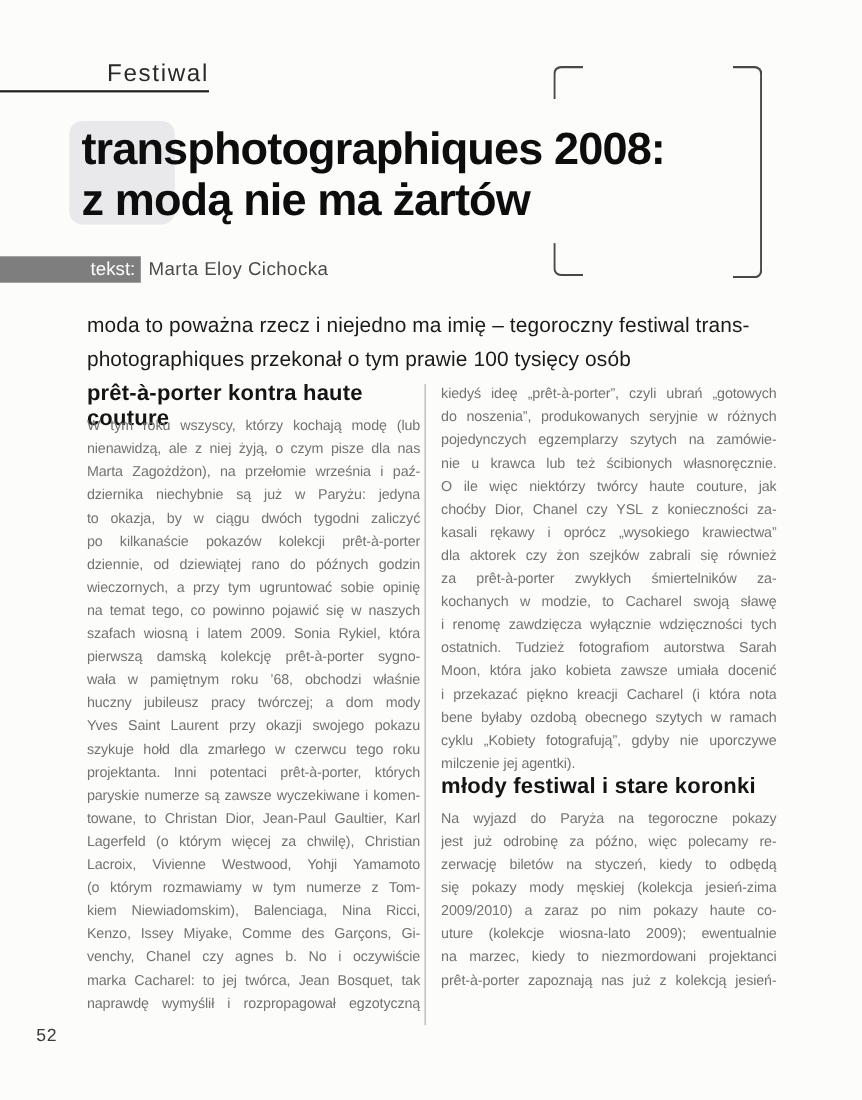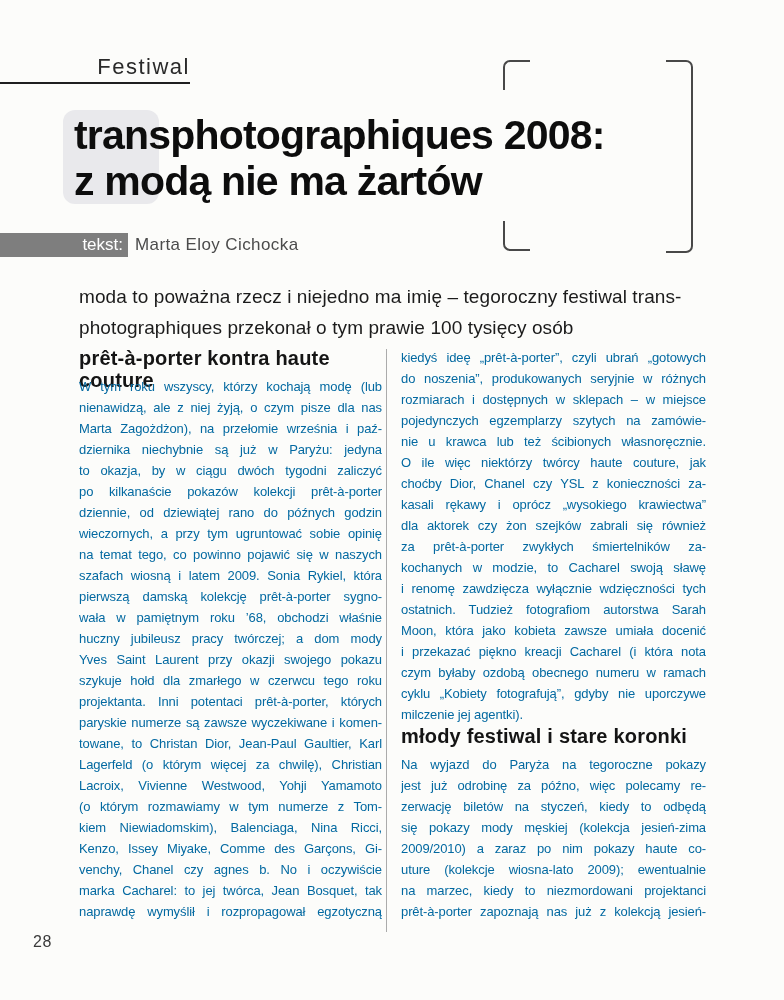--- a/index.html
+++ b/index.html
@@ -70,21 +70,21 @@
     position:absolute; left:386px; top:349px; width:1px; height:583px;
     background:#ababab;
   }
   .col-heading {
     font-size:20px; font-weight:700; letter-spacing:0.2px; color:#141414;
     height:22px; line-height:22px; margin-bottom:7px;
   }
   .col-heading.mt { margin-top:0; }
   .jline, .lline {
     height:21px; line-height:21px; font-size:13px; letter-spacing:-0.1px;
-    color:#0369a1; overflow:hidden; white-space:nowrap;
+    color:#737373; overflow:hidden; white-space:nowrap;
   }
   .jline { text-align:justify; text-align-last:justify; }
   .lline { text-align:left; }
 
   
   .page-number {
     position:absolute; left:33px; top:933px;
     font-size:16px; letter-spacing:0.5px; color:#3a3a3a;
   }
 </style>
@@ -148,45 +148,44 @@
         <div class="jline">venchy, Chanel czy agnes b. No i oczywiście</div>
         <div class="jline">marka Cacharel: to jej twórca, Jean Bosquet, tak</div>
         <div class="jline">naprawdę wymyślił i rozpropagował egzotyczną</div>
       </div>
   </div>
 
   <div class="col col-right">
     <div>
         <div class="jline">kiedyś ideę „prêt-à-porter”, czyli ubrań „gotowych</div>
         <div class="jline">do noszenia”, produkowanych seryjnie w różnych</div>
-        <div class="jline">rozmiarach i dostępnych w sklepach – w miejsce</div>
         <div class="jline">pojedynczych egzemplarzy szytych na zamówie-</div>
         <div class="jline">nie u krawca lub też ścibionych własnoręcznie.</div>
         <div class="jline">O ile więc niektórzy twórcy haute couture, jak</div>
         <div class="jline">choćby Dior, Chanel czy YSL z konieczności za-</div>
         <div class="jline">kasali rękawy i oprócz „wysokiego krawiectwa”</div>
         <div class="jline">dla aktorek czy żon szejków zabrali się również</div>
         <div class="jline">za prêt-à-porter zwykłych śmiertelników za-</div>
         <div class="jline">kochanych w modzie, to Cacharel swoją sławę</div>
         <div class="jline">i renomę zawdzięcza wyłącznie wdzięczności tych</div>
         <div class="jline">ostatnich. Tudzież fotografiom autorstwa Sarah</div>
         <div class="jline">Moon, która jako kobieta zawsze umiała docenić</div>
         <div class="jline">i przekazać piękno kreacji Cacharel (i która nota</div>
-        <div class="jline">czym byłaby ozdobą obecnego numeru w ramach</div>
+        <div class="jline">bene byłaby ozdobą obecnego szytych w ramach</div>
         <div class="jline">cyklu „Kobiety fotografują”, gdyby nie uporczywe</div>
       </div>
     <div class="lline">milczenie jej agentki).</div>
     <div class="col-heading mt">młody festiwal i stare koronki</div>
     <div>
         <div class="jline">Na wyjazd do Paryża na tegoroczne pokazy</div>
         <div class="jline">jest już odrobinę za późno, więc polecamy re-</div>
         <div class="jline">zerwację biletów na styczeń, kiedy to odbędą</div>
         <div class="jline">się pokazy mody męskiej (kolekcja jesień-zima</div>
         <div class="jline">2009/2010) a zaraz po nim pokazy haute co-</div>
         <div class="jline">uture (kolekcje wiosna-lato 2009); ewentualnie</div>
         <div class="jline">na marzec, kiedy to niezmordowani projektanci</div>
         <div class="jline">prêt-à-porter zapoznają nas już z kolekcją jesień-</div>
       </div>
   </div>
 
-  <div class="page-number">28</div>
+  <div class="page-number">52</div>
 
 </div>
 
 </body></html>

